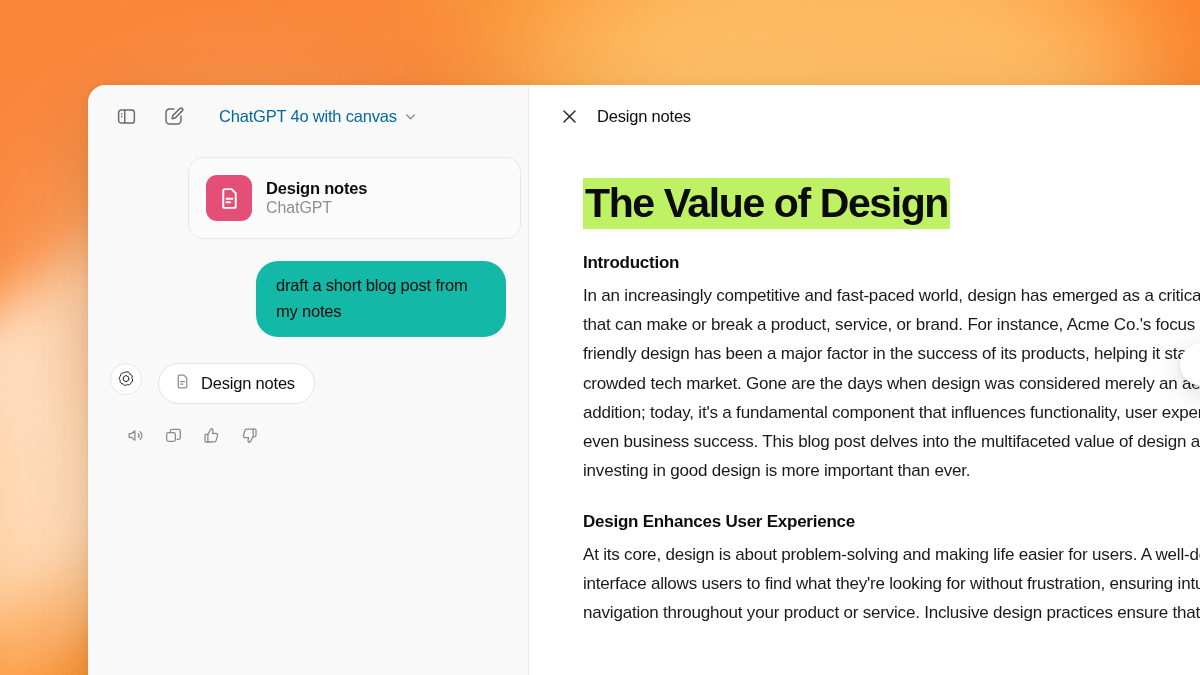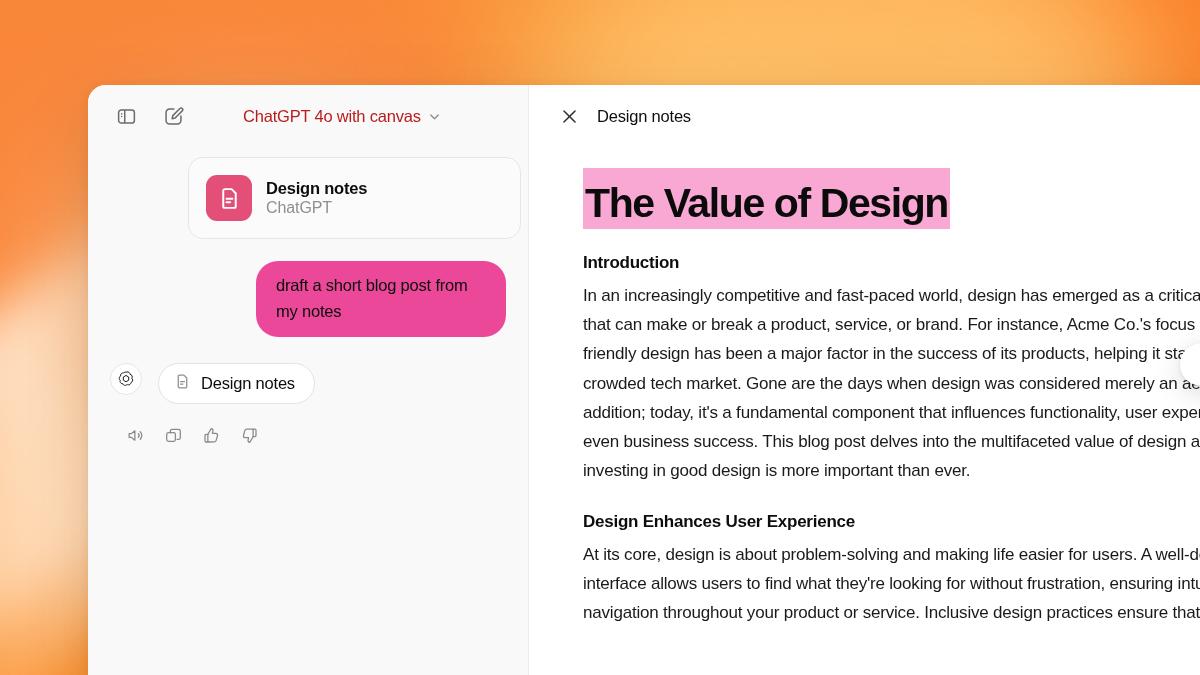--- a/index.html
+++ b/index.html
@@ -97,21 +97,21 @@
     color: #6b6b6b;
   }
 
   #model-switcher {
     display: flex; align-items: center; gap: 6px;
     margin-left: 7px;
     cursor: pointer;
     padding: 5px 8px; border-radius: 8px;
   }
   #model-name {
-    font-size: 16.5px; color: #b91c1c; letter-spacing: -.2px; white-space: nowrap; margin-left: 24px;
+    font-size: 16.5px; color: #0369a1; letter-spacing: -.2px; white-space: nowrap;
   }
   .chev { color: #8a8a8a; display: flex; }
 
   #chat-scroll { padding: 0 22px; }
 
   
   #doc-card {
     margin: 9px 0 0 78px;
     width: 333px;
     height: 82px;
@@ -129,21 +129,21 @@
     background: #e34f76;
     display: flex; align-items: center; justify-content: center;
     flex: 0 0 46px;
   }
   #doc-card-title { font-size: 16.5px; font-weight: 700; color: #0d0d0d; letter-spacing: -.2px; }
   #doc-card-sub { font-size: 16px; color: #8f8f8f; letter-spacing: -.1px; margin-top: 1px; }
 
   
   #user-msg-row { display: flex; justify-content: flex-end; margin-top: 22px; }
   #user-bubble {
-    background: #ec4899;
+    background: #14b8a6;
     color: #0d0d0d;
     border-radius: 22px;
     padding: 12px 20px 13px;
     max-width: 250px;
     font-size: 16.5px;
     line-height: 1.56;
     letter-spacing: -.2px;
   }
 
   
@@ -203,24 +203,24 @@
 
   #canvas-doc { padding: 33px 0 0 54px; }
 
   #doc-h1 {
     font-size: 41px;
     font-weight: 800;
     letter-spacing: -1.4px;
     color: #0b0b0b;
     line-height: 1.12;
     display: inline;
-    background: #f9a8d4;
+    background: #bef264;
     box-decoration-break: clone;
     -webkit-box-decoration-break: clone;
-    padding: 12px 2px 3px;
+    padding: 2px 2px 3px;
   }
   #doc-h1-wrap { margin-bottom: 25px; }
 
   .doc-h2 {
     font-size: 17px;
     font-weight: 700;
     color: #0d0d0d;
     letter-spacing: -.25px;
     margin: 26px 0 8px;
   }

